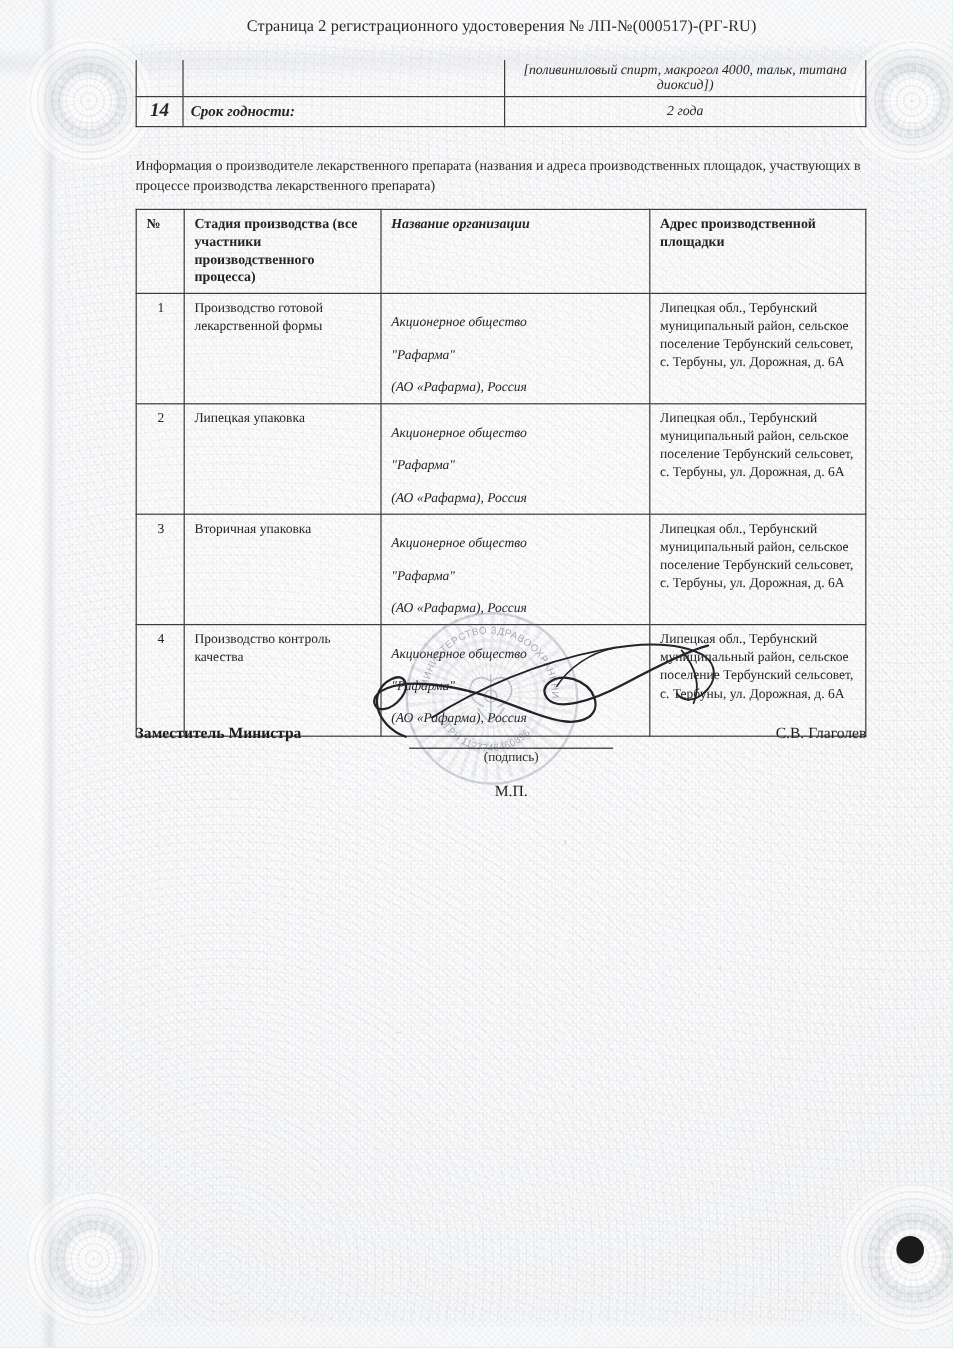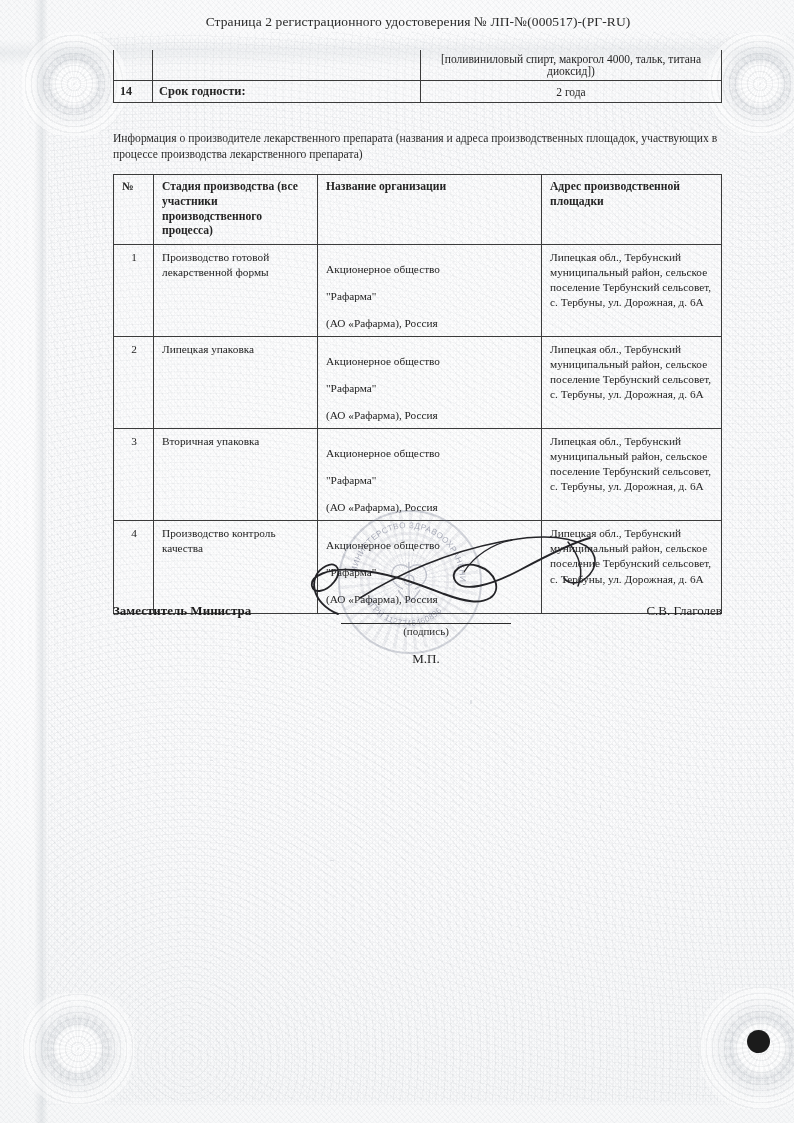--- a/index.html
+++ b/index.html
@@ -104,22 +104,23 @@
     width: 609px;
     border-collapse: collapse;
     font-size: 11.5px;
     color: #262626;
   }
   .table-top td {
     border: 1px solid #3b3b3b;
     padding: 3px 6px;
     vertical-align: middle;
     background: rgba(255,255,255,0.18);
-  }
-  .table-top .c-num   { width: 26px;  text-align: left; font-weight: bold; font-size: 12px; }
+    font-style: italic;
+  }
+  .table-top .c-num   { width: 26px;  text-align: center; font-weight: bold; font-size: 16px; }
   .table-top .c-label { width: 255px; font-weight: bold; font-size: 12.5px; }
   .table-top .c-val   { text-align: center; }
   .table-top tr.row-continued td { border-top: none; }
   .table-top tr.row-continued .c-num,
   .table-top tr.row-continued .c-label { color: transparent; }
 
   .intro-note {
     position: absolute;
     left: 113px; top: 131px;
     width: 609px;
@@ -147,21 +148,21 @@
   }
   .table-mfr th {
     font-weight: bold;
     text-align: left;
     font-size: 11.6px;
     line-height: 1.28;
   }
   .table-mfr td { line-height: 1.33; }
   .col-no    { width: 24px;  text-align: center; }
   .col-stage { width: 148px; }
-  .col-org   { width: 208px; }
+  .col-org   { width: 208px; font-style: italic; }
   .col-addr  { width: auto; }
   .table-mfr tbody tr { height: 72px; }
   .table-mfr tbody tr td { height: 72px; }
   .cell-line { display: block; margin-top: 12px; }
 
   
   .sign-block { position: absolute; left: 113px; top: 565px; width: 609px; height: 120px; }
   .sign-title {
     position: absolute; left: 0; top: 38px;
     font-weight: bold; font-size: 13px; color: #1e1e1e;

